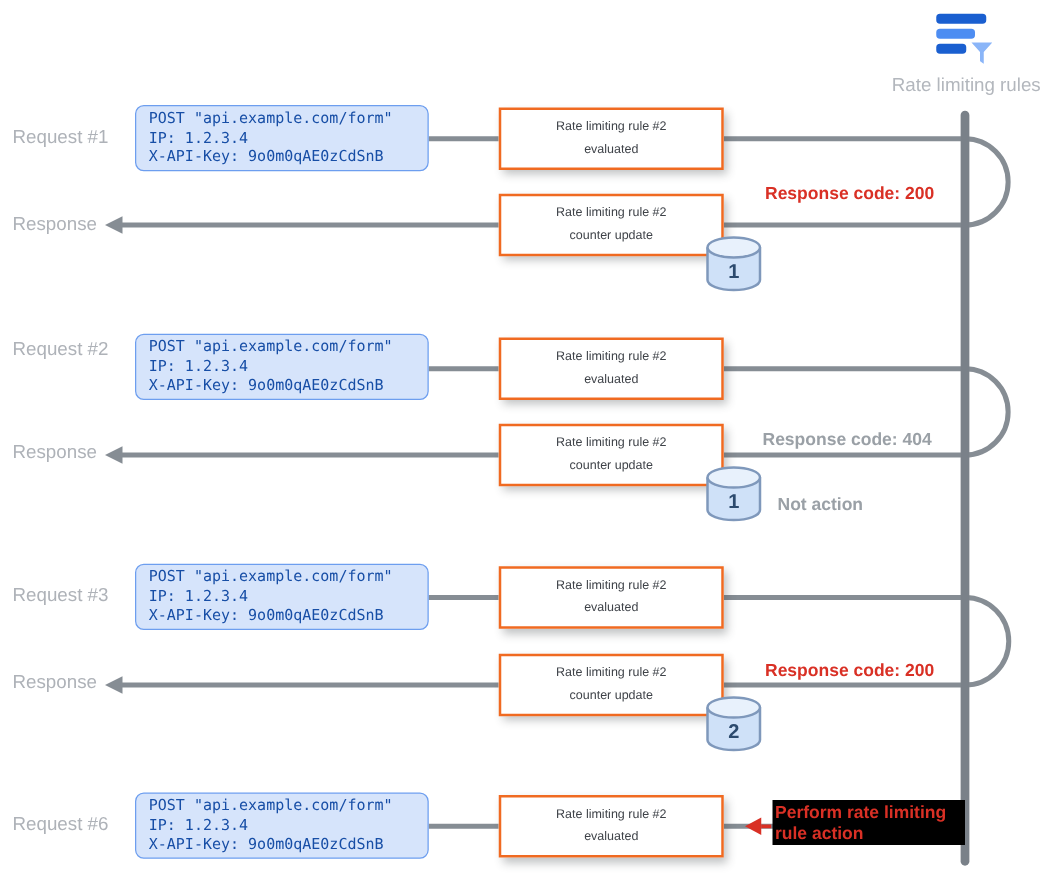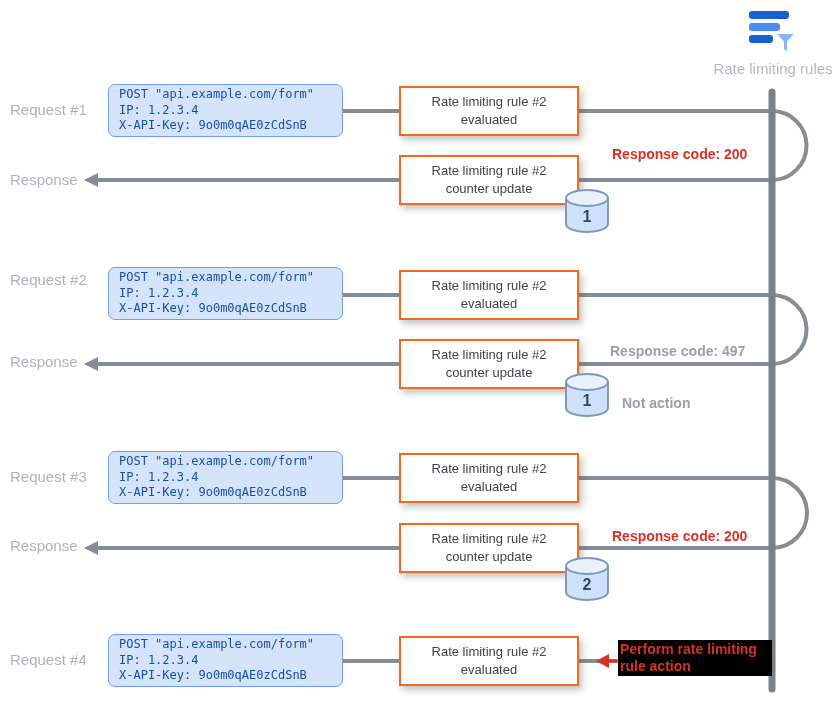--- a/index.html
+++ b/index.html
@@ -9,21 +9,21 @@
   .left-label{position:absolute;color:#aeb2b8;font-size:15px;z-index:2;white-space:nowrap;}
   .req-box{position:absolute;width:235px;height:53px;background:#d6e4fb;
            border:1.5px solid #6d9eef;border-radius:7px;display:flex;flex-direction:column;
            justify-content:center;padding:2px 10px;box-sizing:border-box;z-index:2;}
   .req-line{font-family:"DejaVu Sans Mono","Liberation Mono",monospace;font-size:12px;
             line-height:15.5px;color:#174ea6;white-space:pre;}
   .rule-box{position:absolute;width:180px;height:50px;background:#ffffff;
             border:2.5px solid #f06a21;box-shadow:3px 4px 7px rgba(60,64,67,.32);
             display:flex;flex-direction:column;justify-content:center;align-items:center;
             text-align:center;box-sizing:border-box;z-index:2;}
-  .rule-line{font-size:13px;line-height:18px;color:#3f4349;}
+  .rule-line{font-size:10px;line-height:18px;color:#3f4349;}
   .ann{position:absolute;font-size:14px;font-weight:600;z-index:4;white-space:nowrap;}
   .ann.red{color:#d93025;}
   .ann.gray{color:#9aa0a6;}
   .ann.wrap{white-space:normal;width:150px;line-height:17px;background:#000000;padding:1px 2px;}
   .cyl{position:absolute;z-index:3;}
   .lifeline-label{position:absolute;left:706px;top:60px;width:134px;text-align:center;
                   color:#b3b7bd;font-size:15px;z-index:2;}
   .rules-icon{position:absolute;left:745px;top:4px;z-index:2;}
 </style>
 </head>
@@ -72,21 +72,21 @@
       <polygon points="596,661 609,654 609,668" fill="#d93025"></polygon>
     </g>
   </svg>
 
   <div class="left-label" style="left:10px;top:101px">Request #1</div>
   <div class="left-label" style="left:10px;top:171px">Response</div>
   <div class="left-label" style="left:10px;top:271px">Request #2</div>
   <div class="left-label" style="left:10px;top:353px">Response</div>
   <div class="left-label" style="left:10px;top:468px">Request #3</div>
   <div class="left-label" style="left:10px;top:537px">Response</div>
-  <div class="left-label" style="left:10px;top:651px">Request #4</div>
+  <div class="left-label" style="left:10px;top:651px">Request #6</div>
 
   <div class="req-box" style="left:108px;top:84px">
     <div class="req-line">POST "api.example.com/form"</div>
     <div class="req-line">IP: 1.2.3.4</div>
     <div class="req-line">X-API-Key: 9o0m0qAE0zCdSnB</div>
   </div>
   <div class="req-box" style="left:108px;top:267px">
     <div class="req-line">POST "api.example.com/form"</div>
     <div class="req-line">IP: 1.2.3.4</div>
     <div class="req-line">X-API-Key: 9o0m0qAE0zCdSnB</div>
@@ -148,21 +148,21 @@
   </div>
   <div class="cyl" style="left:563px;top:556px">
     <svg width="48" height="48" viewBox="0 0 48 48">
       <path d="M3 10 V36 A21 8 0 0 0 45 36 V10" fill="#cfe1f8" stroke="#7f98bb" stroke-width="2"></path>
       <ellipse cx="24" cy="10" rx="21" ry="8" fill="#e8f1fc" stroke="#7f98bb" stroke-width="2"></ellipse>
       <text x="24" y="34" text-anchor="middle" font-size="16" font-weight="bold" fill="#2c4a6e" font-family="Liberation Sans, sans-serif">2</text>
     </svg>
   </div>
 
   <div class="ann red" style="left:612px;top:146px">Response code: 200</div>
-  <div class="ann gray" style="left:610px;top:343px">Response code: 497</div>
+  <div class="ann gray" style="left:610px;top:343px">Response code: 404</div>
   <div class="ann gray" style="left:622px;top:395px">Not action</div>
   <div class="ann red" style="left:612px;top:528px">Response code: 200</div>
   <div class="ann red wrap" style="left:618px;top:640px">Perform rate limiting rule action</div>
 
   <div class="rules-icon">
     <svg width="54" height="54" viewBox="0 0 54 54">
       <rect x="4" y="7" width="40" height="8" rx="3" fill="#1a5fd0"></rect>
       <rect x="4" y="19" width="31" height="8" rx="3" fill="#4d8df2"></rect>
       <rect x="4" y="31" width="24" height="8" rx="3" fill="#1a5fd0"></rect>
       <path d="M30 29 h21 l-8 9 v11 l-5 -3.5 v-7.5 z" fill="#8ab5f8" stroke="#ffffff" stroke-width="2"></path>

